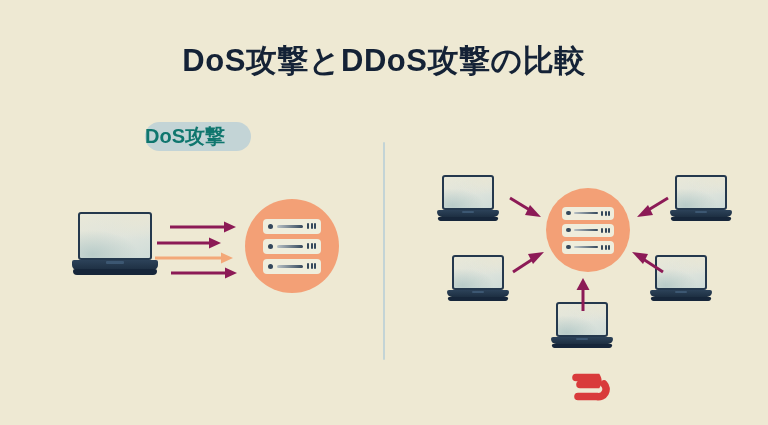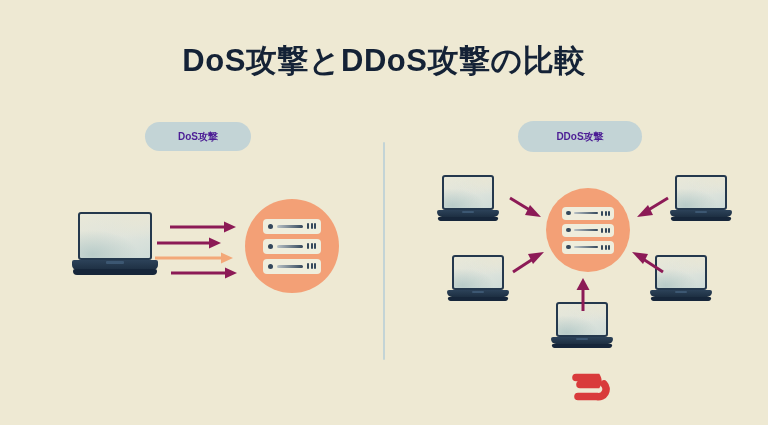--- a/index.html
+++ b/index.html
@@ -33,26 +33,26 @@
     letter-spacing: 0.5px;
     color: #142236;
     white-space: nowrap;
   }
 
   
   .badge {
     position: absolute;
     background: #C3D4D6;
     border-radius: 999px;
-    color: #4c1d95;
-    font-size: 10px;
+    color: #0f766e;
+    font-size: 20px;
     font-weight: 700;
     display: flex;
     align-items: center;
-    justify-content: center;
+    justify-content: flex-start;
     white-space: nowrap;
   }
   .badge-dos  { left: 145px; top: 122px; width: 106px; height: 29px; }
   .badge-ddos { left: 518px; top: 121px; width: 124px; height: 31px; }
 
   
   .divider {
     position: absolute;
     left: 383px;
     top: 142px;
@@ -239,23 +239,20 @@
       <span class="led" style="width:5px;height:5px;"></span>
       <span class="bar" style="height:3px;"></span>
       <span class="dots" style="gap:1.5px;">
         <i style="width:2px;height:6px;"></i>
           <i style="width:2px;height:6px;"></i>
           <i style="width:2px;height:6px;"></i>
       </span>
     </div>
   </div>
 
-  <div class="badge badge-ddos">
-    <span>DDoS攻撃</span>
-  </div>
 
   <div class="server" style="left:546px; top:188px; width:84px; height:84px;">
     <div class="rack" style="width:52px; height:13px; margin-bottom:4px; padding:0 4px; gap:3px;">
       <span class="led" style="width:4.5px;height:4.5px;"></span>
       <span class="bar" style="height:2.5px;"></span>
       <span class="dots" style="gap:1.5px;">
         <i style="width:2px;height:5px;"></i>
           <i style="width:2px;height:5px;"></i>
           <i style="width:2px;height:5px;"></i>
       </span>

